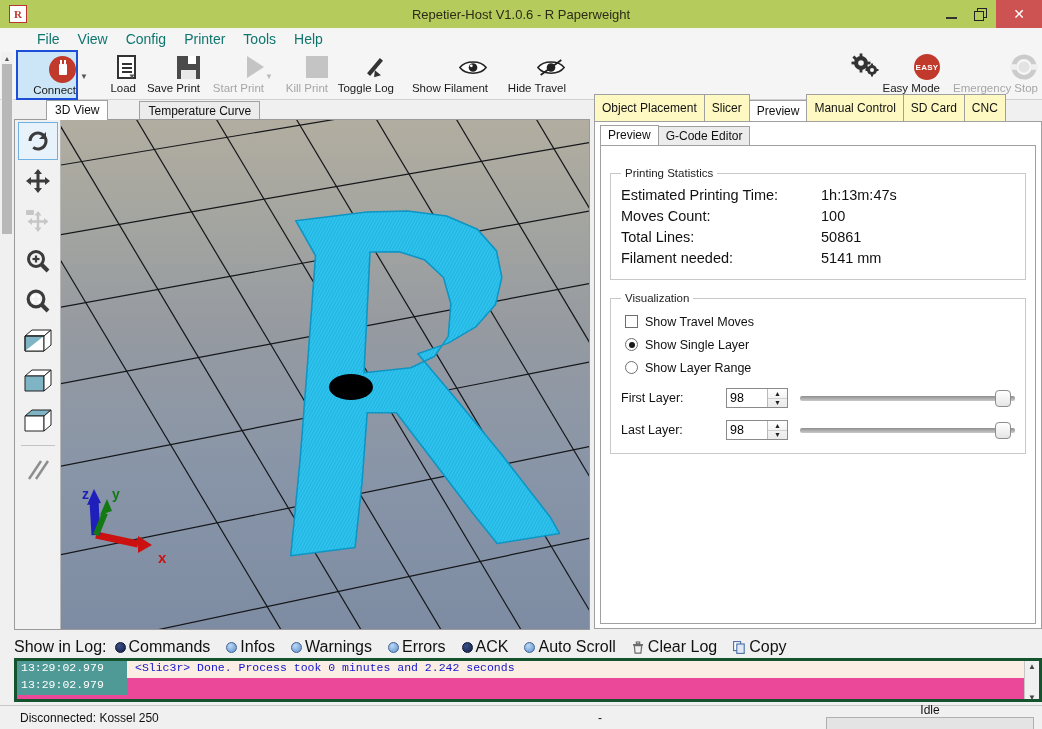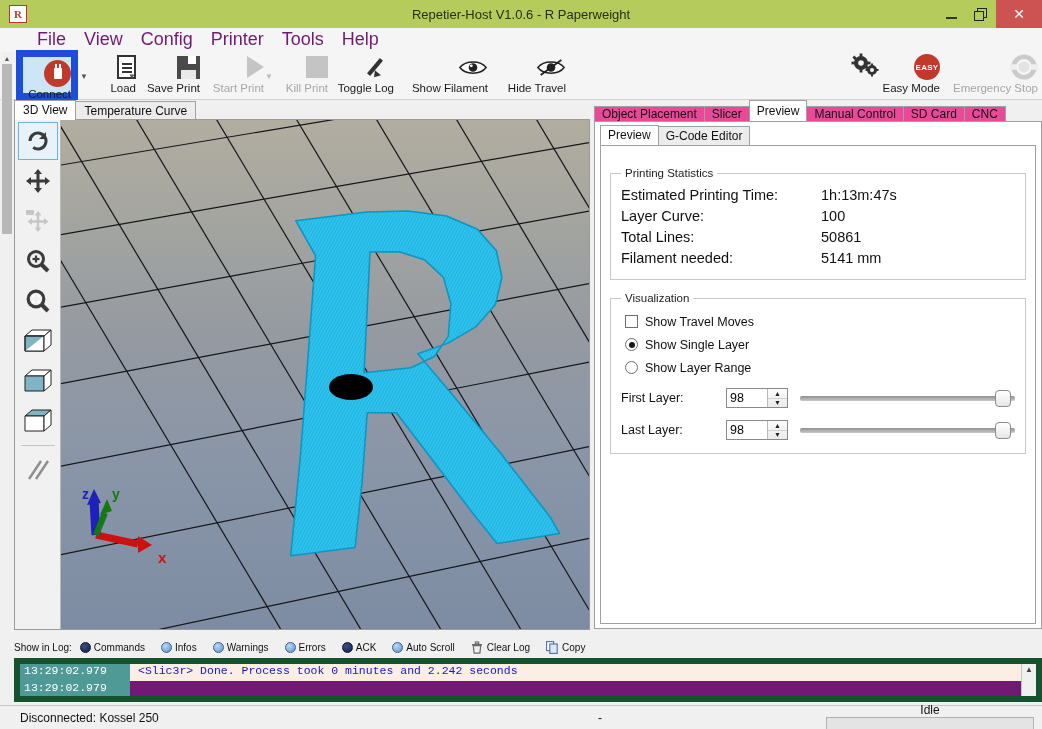--- a/index.html
+++ b/index.html
@@ -35,40 +35,40 @@
   }
   .tb-btn.close { width:46px; background:#cd5353; color:#fff; font-size:14px; }
   .tb-min::after { content:""; display:block; width:11px; height:2px; background:#333; margin-top:7px;}
   .tb-max svg { display:block; }
 
   
   .menubar {
     position:absolute; left:0; top:28px; width:1042px; height:22px;
     display:flex; align-items:center; padding-left:28px; background:#f5f5f5;
   }
-  .menu-item { padding:2px 9px; font-size:18px; color:#701a75; }
+  .menu-item { padding:2px 9px; font-size:14px; color:#0f766e; }
 
   
   .grip { position:absolute; left:2px; top:32px; width:14px; height:16px; }
   .grip i { display:block; height:2px; background:#444; margin-bottom:3px; width:13px;}
 
   
   .toolbar {
     position:absolute; left:0; top:50px; width:1042px; height:50px;
     background:#f5f5f5; border-bottom:1px solid #cfcfcf;
   }
   .tool {
     position:absolute; top:0; height:50px;
     display:flex; flex-direction:column; align-items:flex-end; justify-content:flex-start;
     padding-top:3px;
   }
   .tool .lbl { font-size:11.5px; color:#1a1a1a; margin-top:1px; white-space:nowrap;}
   .tool.disabled .lbl { color:#a6a6a6; }
   .tool .ico { height:28px; display:flex; align-items:center; justify-content:center; }
-  .tool.sel { background:#cde6f7; border:7px solid #1d4ed8; }
+  .tool.sel { background:#cde6f7; border:2px solid #1d4ed8; }
   .dropcar { position:absolute; top:22px; font-size:8px; color:#555; }
 
   .icon-connect { width:27px;height:27px;border-radius:50%;background:#c0392b;
       display:flex;align-items:center;justify-content:center;}
   .icon-connect .plug { width:8px;height:11px;background:#fff;border-radius:1px;position:relative;}
   .icon-connect .plug::before{content:"";position:absolute;top:-4px;left:1px;width:2px;height:4px;background:#fff;}
   .icon-connect .plug::after{content:"";position:absolute;top:-4px;right:1px;width:2px;height:4px;background:#fff;}
 
   .icon-doc{width:19px;height:24px;border:2px solid #333;background:#fff;position:relative;}
   .icon-doc::after{content:"";position:absolute;left:3px;top:6px;width:10px;height:1.6px;background:#333;
@@ -86,21 +86,21 @@
   .eye { width:30px;height:19px; position:relative;}
   .icon-easy{width:26px;height:26px;border-radius:50%;background:#c0392b;color:#fff;
      display:flex;align-items:center;justify-content:center;font-size:8px;font-weight:bold;letter-spacing:.3px;}
   .icon-estop{width:28px;height:28px;position:relative;opacity:.45;}
 
   
   .leftpanel { position:absolute; left:14px; top:101px; width:576px; height:529px; }
   .tabstrip { position:absolute; left:0; top:0; height:19px; display:flex; align-items:flex-end; }
   .tab {
     border:1px solid #a0a0a0; border-bottom:none; background:#ececec;
-    padding:2px 8px 2px 8px; font-size:12px; margin-right:-1px; color:#111;
+    padding:2px 8px 2px 8px; font-size:12px; margin-right:-1px; color:#111;margin-left:32px;
   }
   .tab.active { background:#fff; position:relative; z-index:3; padding-bottom:3px; }
   .viewbox {
     position:absolute; left:0; top:18px; width:576px; height:511px;
     border:1px solid #9a9a9a; background:#fff; overflow:hidden;
   }
   .vtoolcol {
     position:absolute; left:0; top:0; width:46px; height:509px; background:#f1f1f1;
     border-right:1px solid #b9b9b9;
   }
@@ -111,22 +111,22 @@
     position:absolute; left:46px; top:0; width:529px; height:509px;
     background:linear-gradient(180deg,#b2ada0 0%, #a5a6a0 18%, #959aa1 42%, #8895a8 70%, #7e8ca3 100%);
     overflow:hidden;
   }
   .canvas3d svg { display:block; }
 
   
   .rightpanel { position:absolute; left:594px; top:101px; width:448px; height:529px; }
   .rtabs { display:flex; align-items:flex-end; height:20px; }
   .rtab {
-    border:1px solid #a0a0a0; border-bottom:none; background:#ec4899;
-    padding:0 7px; font-size:12px; margin-right:-1px; color:#111;
+    border:1px solid #a0a0a0; border-bottom:none; background:#fef9c3;
+    padding:6px 7px; font-size:12px; margin-right:-1px; color:#111;
   }
   .rtab.active { background:#fff; padding:3px 7px 3px; position:relative; z-index:4; }
   .rbody {
     border:1px solid #a0a0a0; background:#fff; height:508px; position:relative; padding:4px 5px;
   }
   .subtabs { display:flex; align-items:flex-end; height:19px; }
   .stab { border:1px solid #a0a0a0; border-bottom:none; background:#ececec;
     padding:2px 7px; font-size:12px; margin-right:-1px; }
   .stab.active { background:#fff; position:relative; z-index:3; padding-bottom:3px;}
   .spanel { border:1px solid #a0a0a0; height:479px; background:#fff; padding:21px 9px; position:relative; }
@@ -154,27 +154,27 @@
   .spinbtns div { flex:1; display:flex; align-items:center; justify-content:center; font-size:7px; color:#222;}
   .spinbtns div:first-child { border-bottom:1px solid #cfcfcf; }
   .slider { flex:1; height:20px; position:relative; margin-left:12px; }
   .slider .track { position:absolute; top:8px; left:0; right:0; height:5px;
      background:linear-gradient(180deg,#8f8f8f,#c9c9c9); border-radius:2px; }
   .slider .thumb { position:absolute; top:2px; width:16px; height:17px; border:1px solid #8c8c8c;
      background:linear-gradient(180deg,#ffffff,#e6e6e6); border-radius:4px; }
 
   
   .logarea { position:absolute; left:14px; top:636px; width:1028px; height:68px; }
-  .logfilters { display:flex; align-items:center; height:22px; font-size:10px; gap:0;text-align:center; }
+  .logfilters { display:flex; align-items:center; height:22px; font-size:16px; gap:0;text-align:center; }
   .logfilters .lab { margin-right:8px; }
   .lf { display:flex; align-items:center; margin-right:16px; }
   .lfdot { width:11px;height:11px;border-radius:50%;margin-right:3px;
      background:radial-gradient(circle at 35% 30%,#bcd9f5,#5b8fd0); border:1px solid #40618f;}
   .lfdot.on { background:radial-gradient(circle at 35% 30%,#3a4f86,#141f47); border:1px solid #0d1530;}
-  .logbox { border:6px solid #14532d; height:44px; background:#701a75; position:relative; overflow:hidden;}
+  .logbox { border:3px solid #14532d; height:44px; background:#ec4899; position:relative; overflow:hidden;}
   .logline { display:flex; height:17px; font-family:"Liberation Mono", monospace; font-size:11.5px; }
   .logline .ts { width:110px; background:#4f9a96; color:#fff; padding-left:4px; }
   .logline .msg { color:#1616c8; padding-left:8px; background:#fbeee4; flex:1;}
   .logline.alt .msg { background:#ffffff; }
   .logscroll { position:absolute; right:0; top:0; width:15px; height:42px;
      background:#f0f0f0; border-left:1px solid #c6c6c6; display:flex; flex-direction:column;
      justify-content:space-between; align-items:center; font-size:8px; color:#444; padding:1px 0;}
 
   
   .statusbar { position:absolute; left:0; top:705px; width:1042px; height:24px;
@@ -514,21 +514,21 @@
 
       <div class="spanel">
 
         <fieldset class="grp">
           <legend>Printing Statistics</legend>
           <div class="statrow">
             <div class="k">Estimated Printing Time:</div>
             <div class="v">1h:13m:47s</div>
           </div>
           <div class="statrow">
-            <div class="k">Layer Curve:</div>
+            <div class="k">Moves Count:</div>
             <div class="v">100</div>
           </div>
           <div class="statrow">
             <div class="k">Total Lines:</div>
             <div class="v">50861</div>
           </div>
           <div class="statrow">
             <div class="k">Filament needed:</div>
             <div class="v">5141 mm</div>
           </div>

